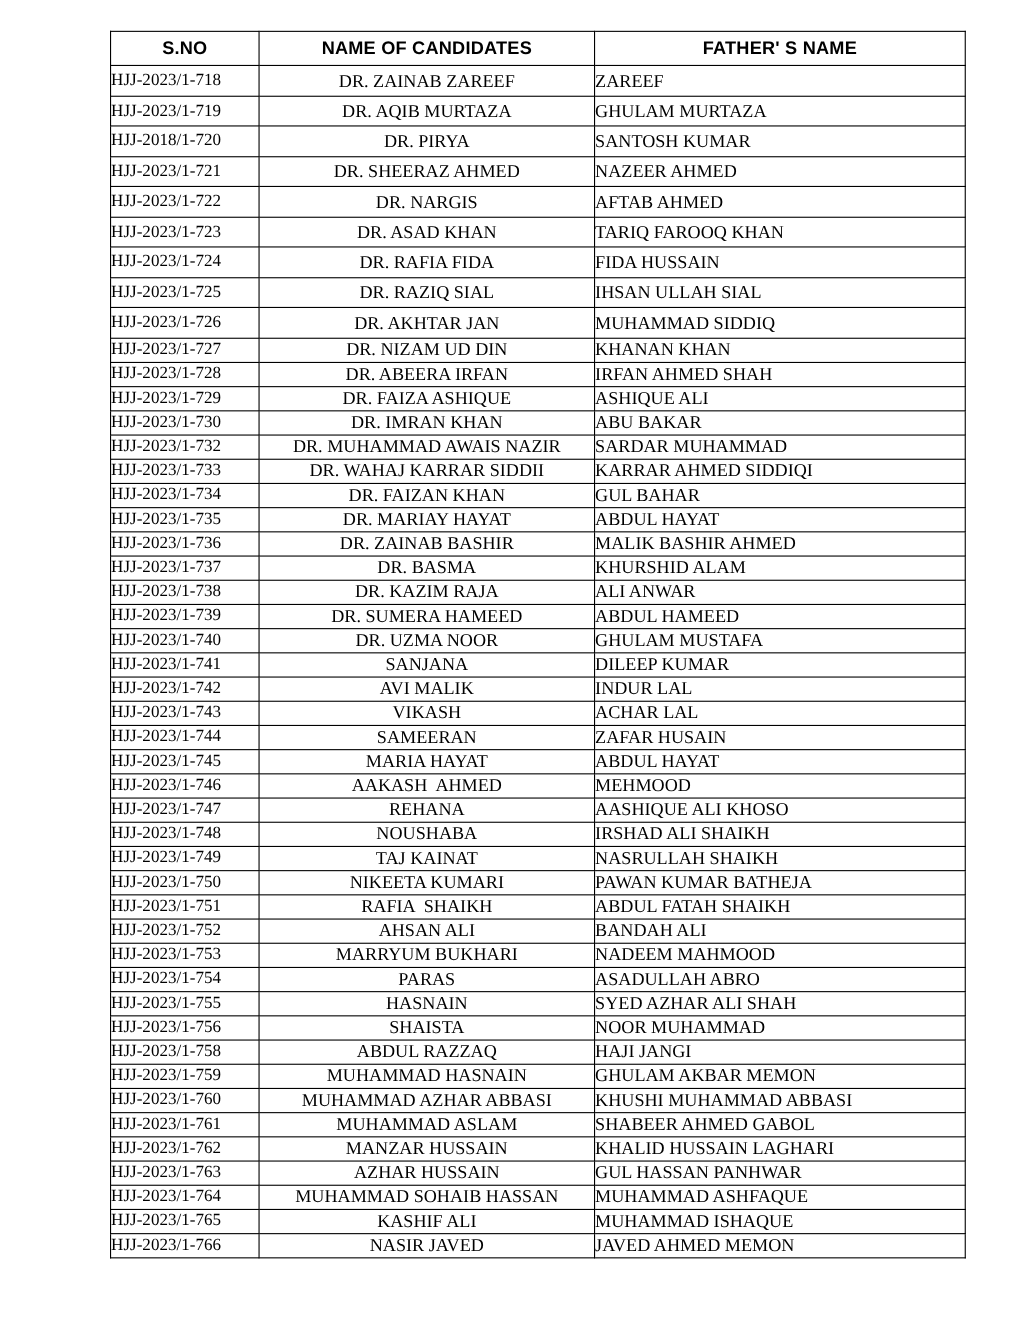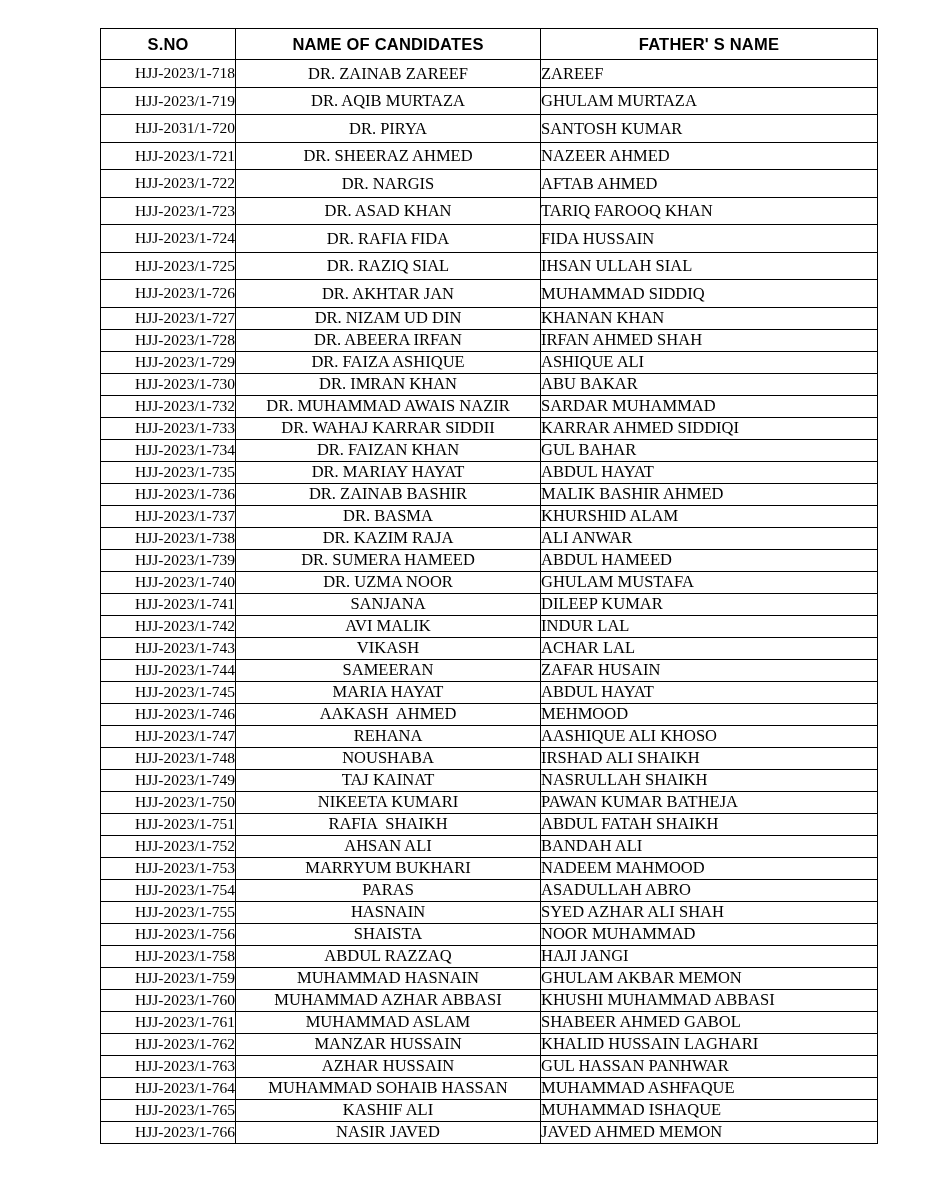--- a/index.html
+++ b/index.html
@@ -47,21 +47,21 @@
     text-align: center;
     height: 30px;
     letter-spacing: 0.2px;
   }
 
   tbody td {
     font-size: 16.5px;
     line-height: 1.05;
   }
   td.sno {
-    text-align: right;
+    text-align: left;
     font-size: 15.5px;
     padding: 0 2px;
   }
   td.nm {
     text-align: center;
     padding-left: 4px;
   }
   td.fa {
     text-align: left;
     padding-left: 4px;
@@ -93,21 +93,21 @@
           <td class="sno">HJJ-2023/1-718</td>
           <td class="nm">DR. ZAINAB ZAREEF</td>
           <td class="fa">ZAREEF</td>
         </tr>
         <tr class="tall">
           <td class="sno">HJJ-2023/1-719</td>
           <td class="nm">DR. AQIB MURTAZA</td>
           <td class="fa">GHULAM MURTAZA</td>
         </tr>
         <tr class="tall">
-          <td class="sno">HJJ-2031/1-720</td>
+          <td class="sno">HJJ-2018/1-720</td>
           <td class="nm">DR. PIRYA</td>
           <td class="fa">SANTOSH KUMAR</td>
         </tr>
         <tr class="tall">
           <td class="sno">HJJ-2023/1-721</td>
           <td class="nm">DR. SHEERAZ AHMED</td>
           <td class="fa">NAZEER AHMED</td>
         </tr>
         <tr class="tall">
           <td class="sno">HJJ-2023/1-722</td>

